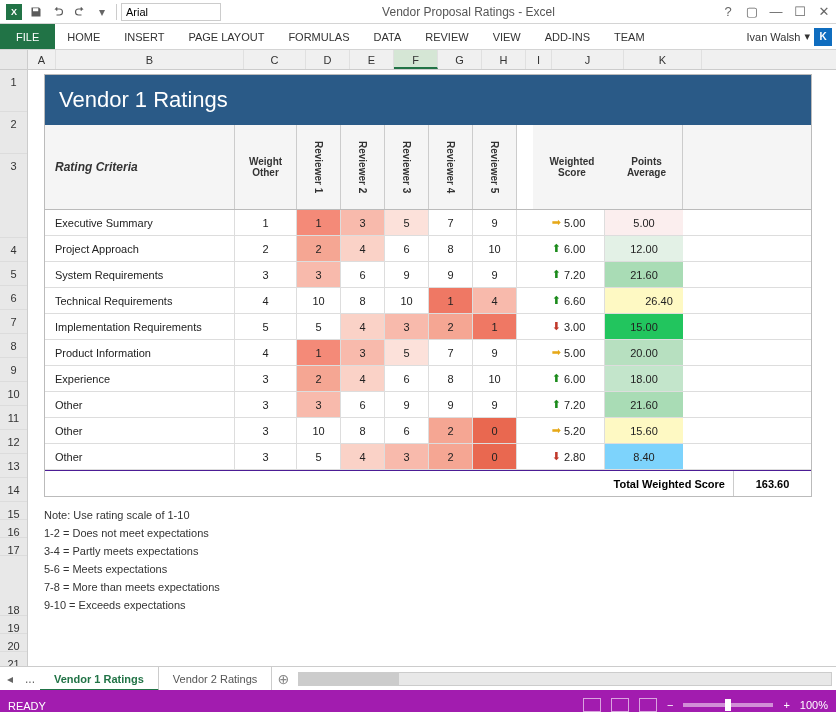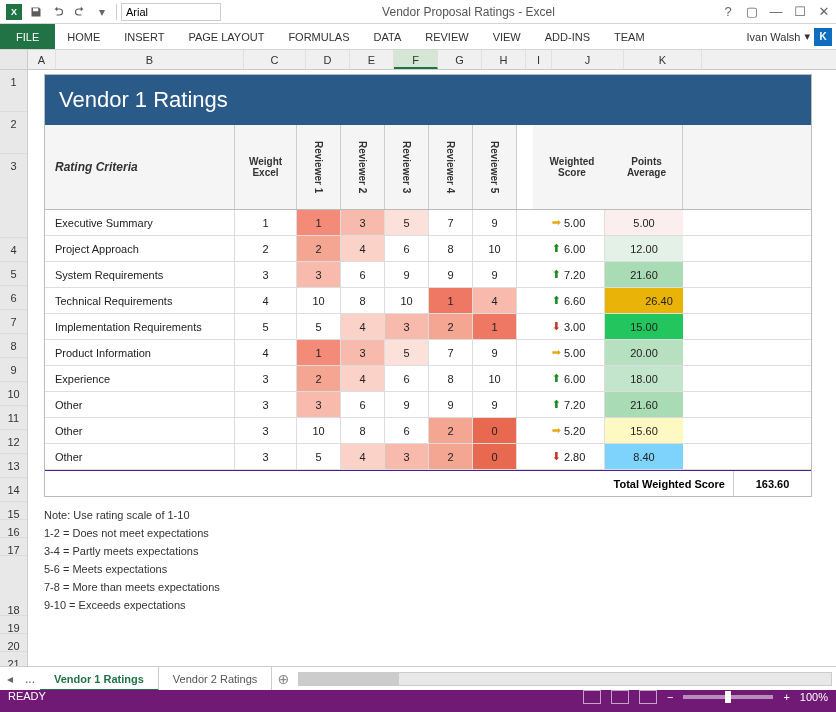--- a/index.html
+++ b/index.html
@@ -72,21 +72,21 @@
 
 .sheet-tabs { position: absolute; bottom: 22px; left: 0; right: 0; height: 24px; background: #fff; border-top: 1px solid #ccc; display: flex; align-items: center; }
 .st-nav { width: 20px; text-align: center; color: #666; cursor: pointer; }
 .st-tab { padding: 0 14px; height: 24px; line-height: 24px; border-right: 1px solid #ccc; font-size: 11px; color: #555; cursor: pointer; }
 .st-tab.active { background: #fff; border-bottom: 2px solid #217346; color: #217346; font-weight: bold; }
 .st-add { width: 22px; text-align: center; color: #888; cursor: pointer; font-size: 14px; }
 .hscroll { flex: 1; height: 14px; background: #e8e8e8; border: 1px solid #ccc; margin: 0 4px; position: relative; }
 .hscroll-thumb { position: absolute; left: 0; width: 100px; height: 100%; background: #ccc; }
 
 
-.statusbar { position: absolute; bottom: 0; left: 0; right: 0; height: 22px; background: #701a75; color: #fff; display: flex; align-items: flex-start; font-size: 11px; padding: 0 8px; gap: 14px; }
+.statusbar { position: absolute; bottom: 0; left: 0; right: 0; height: 22px; background: #a21caf; color: #fff; display: flex; align-items: flex-end; font-size: 11px; padding: 0 8px; gap: 14px; }
 .status-right { margin-left: auto; display: flex; align-items: center; gap: 10px; }
 .view-btn { width: 18px; height: 14px; border: 1px solid rgba(255,255,255,0.6); cursor: pointer; }
 .zoom-slider { width: 90px; height: 4px; background: rgba(255,255,255,0.5); position: relative; cursor: pointer; }
 .zoom-thumb { width: 6px; height: 12px; background: #fff; position: absolute; left: 42px; top: -4px; }
 
 svg.icon { width: 12px; height: 12px; }
 </style>
 </head>
 <body>
 
@@ -184,21 +184,21 @@
       <div class="row-h" style="height: 18px;">19</div>
       <div class="row-h" style="height: 18px;">20</div>
       <div class="row-h" style="height: 18px;">21</div>
       <div class="row-h" style="height: 18px;">22</div>
     </div>
   <div class="sheet">
     <div class="main-table">
       <div class="banner">Vendor 1 Ratings</div>
       <div class="thead-row">
         <div class="th criteria">Rating Criteria</div>
-        <div class="th weight">Weight Excel</div>
+        <div class="th weight">Weight Other</div>
         <div class="th rev">Reviewer 1</div>
         <div class="th rev">Reviewer 2</div>
         <div class="th rev">Reviewer 3</div>
         <div class="th rev">Reviewer 4</div>
         <div class="th rev">Reviewer 5</div>
         <div class="th spacer"></div>
         <div class="th score">Weighted Score</div>
         <div class="th avg">Points Average</div>
       </div>
       <div id="rows-slot">
@@ -253,21 +253,21 @@
             <div class="td rev">10</div>
             <div class="td rev">8</div>
             <div class="td rev">10</div>
             <div class="td rev" style="background: rgb(239, 120, 100);">1</div>
             <div class="td rev" style="background: rgb(248, 186, 172);">4</div>
             <div class="td spacer"></div>
             <div class="td avg">
               <span class="arr up">⬆</span>
               <span>6.60</span>
             </div>
-            <div class="td score" style="background: #eab308; padding-left: 30px;">26.40</div>
+            <div class="td score" style="background: #fef9c3; padding-left: 30px;">26.40</div>
           </div>
           <div class="data-row">
             <div class="td criteria">Implementation Requirements</div>
             <div class="td weight">5</div>
             <div class="td rev">5</div>
             <div class="td rev" style="background: rgb(250, 210, 199);">4</div>
             <div class="td rev" style="background: rgb(248, 186, 172);">3</div>
             <div class="td rev" style="background: rgb(245, 166, 147);">2</div>
             <div class="td rev" style="background: rgb(239, 120, 100);">1</div>
             <div class="td spacer"></div>

